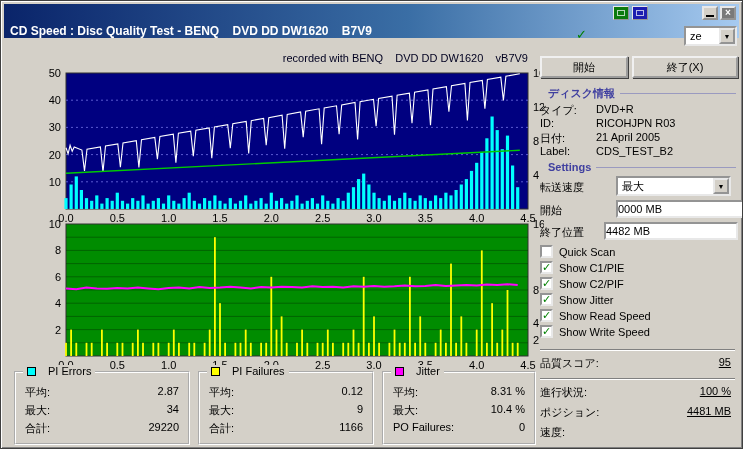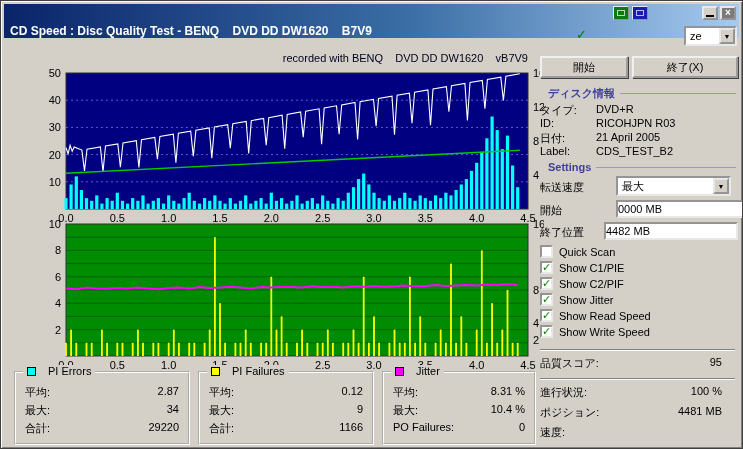--- a/index.html
+++ b/index.html
@@ -39,21 +39,21 @@
   .combo .val{flex:1;padding-left:4px;}
   .combo .drop{width:16px;align-self:stretch;background:#d4d0c8;border:2px outset #e8e8e8;
     display:flex;align-items:center;justify-content:center;font-size:7px;}
   .btn{position:absolute;background:#d4d0c8;border:2px outset #f0f0f0;display:flex;align-items:center;justify-content:center;
     font-size:11px;box-shadow:1px 1px 0 #404040;}
   .sec-header{position:absolute;left:8px;right:5px;display:flex;align-items:center;gap:5px;color:#4040a0;font-weight:bold;margin-left:8px;}
   .sec-header .hline{flex:1;border-top:1px solid #9a9ac0;}
   .prow{position:absolute;left:8px;right:10px;height:14px;}
   .prow .lbl{position:absolute;left:0;}
   .prow .val{position:absolute;left:56px;}
-  .prow .valr{position:absolute;right:9px;}
+  .prow .valr{position:absolute;right:0;text-decoration:underline;}
   .cb{position:absolute;left:8px;right:4px;height:15px;}
   .cbbox{position:absolute;left:0;top:0;width:13px;height:13px;background:#fff;border:2px inset #e8e8e8;
     display:flex;align-items:center;justify-content:center;}
   .cb .mark{visibility:hidden;color:#008000;font-weight:bold;font-size:11px;line-height:9px;}
   .cb.checked .mark{visibility:visible;}
   .cblabel{position:absolute;left:19px;top:1px;}
   .sep{position:absolute;left:8px;right:6px;height:2px;border-top:1px solid #808080;border-bottom:1px solid #fff;}
 </style>
 </head>
 <body>

